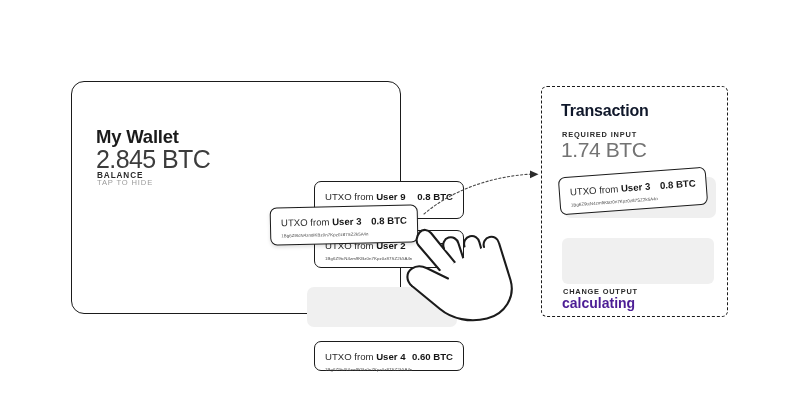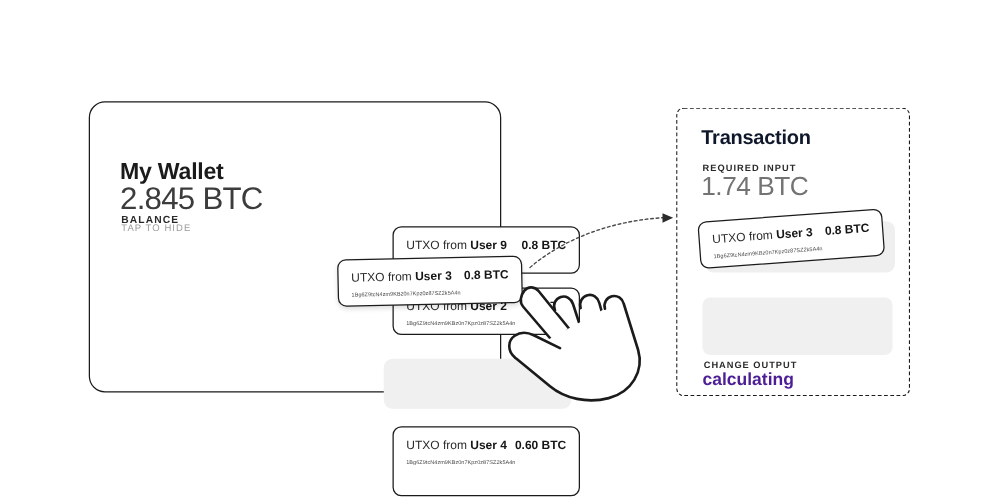--- a/index.html
+++ b/index.html
@@ -116,21 +116,21 @@
     top: 25px;
     font-size: 4.4px;
     letter-spacing: 0.05px;
     color: #4a4a4a;
     white-space: nowrap;
     overflow: hidden;
   }
 
   .card-1 { left: 242px; top: 99px; width: 150px; height: 38px; }
   .card-2 { left: 242px; top: 148px; width: 150px; height: 38px; }
-  .card-4 { left: 242px; top: 259px; width: 150px; height: 56px; }
+  .card-4 { left: 242px; top: 259px; width: 150px; height: 30px; }
 
   
   .empty-slot {
     position: absolute;
     left: 235px;
     top: 205px;
     width: 150px;
     height: 40px;
     background: #f0f0f0;
     border-radius: 7px;

